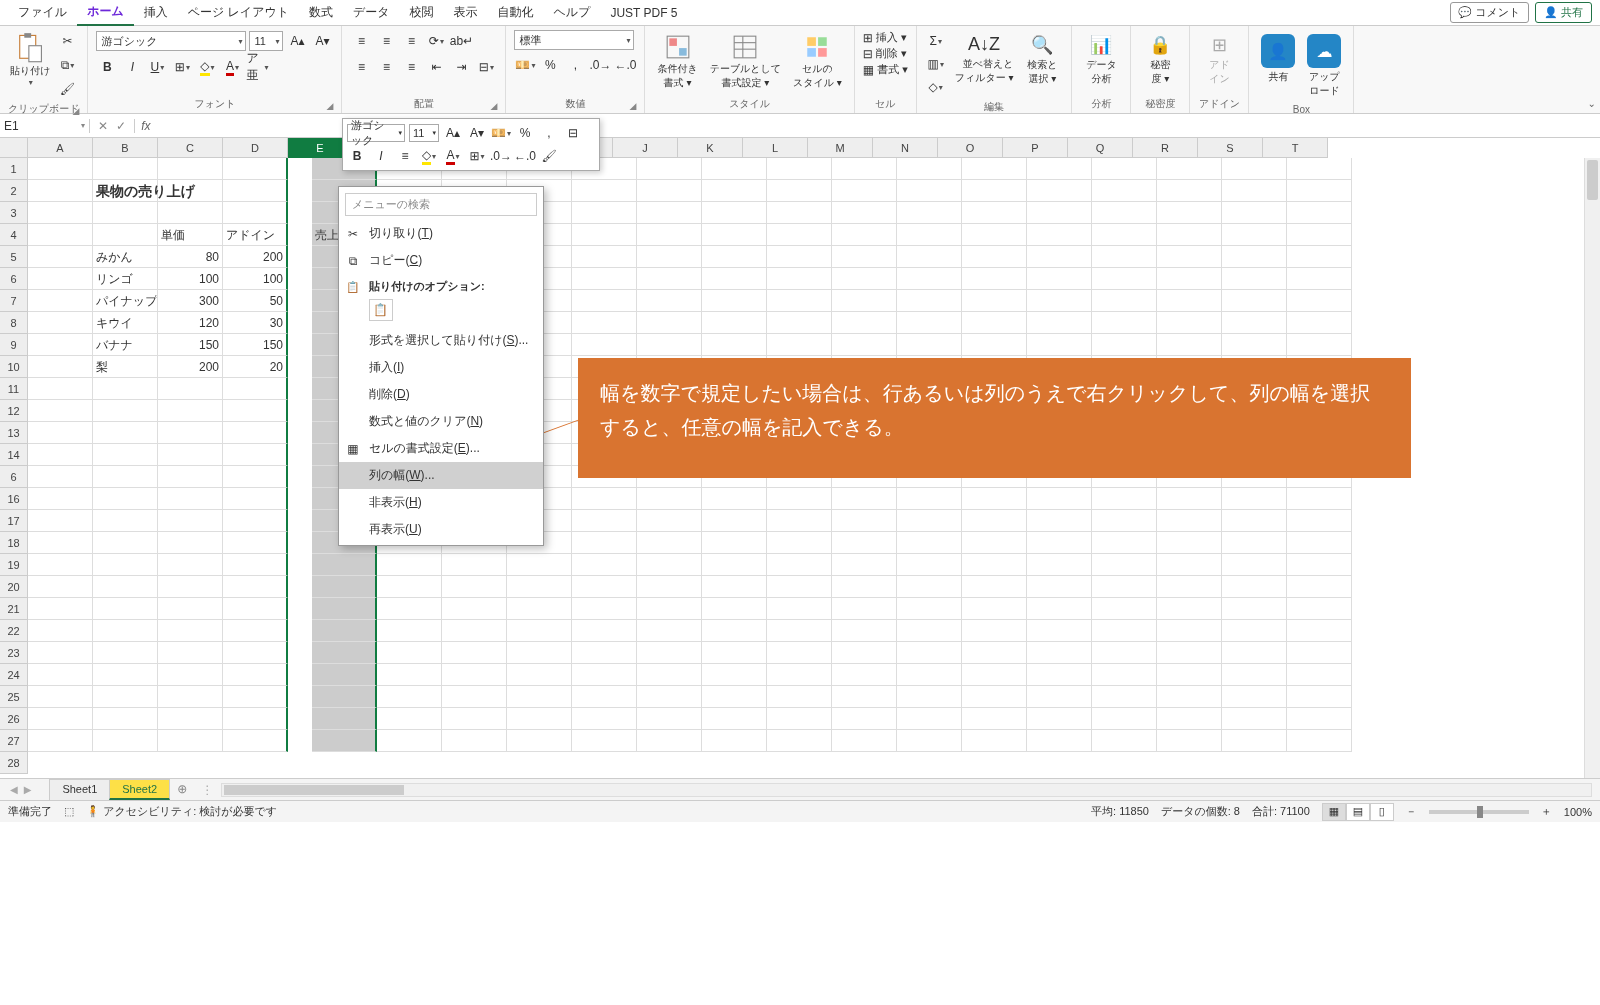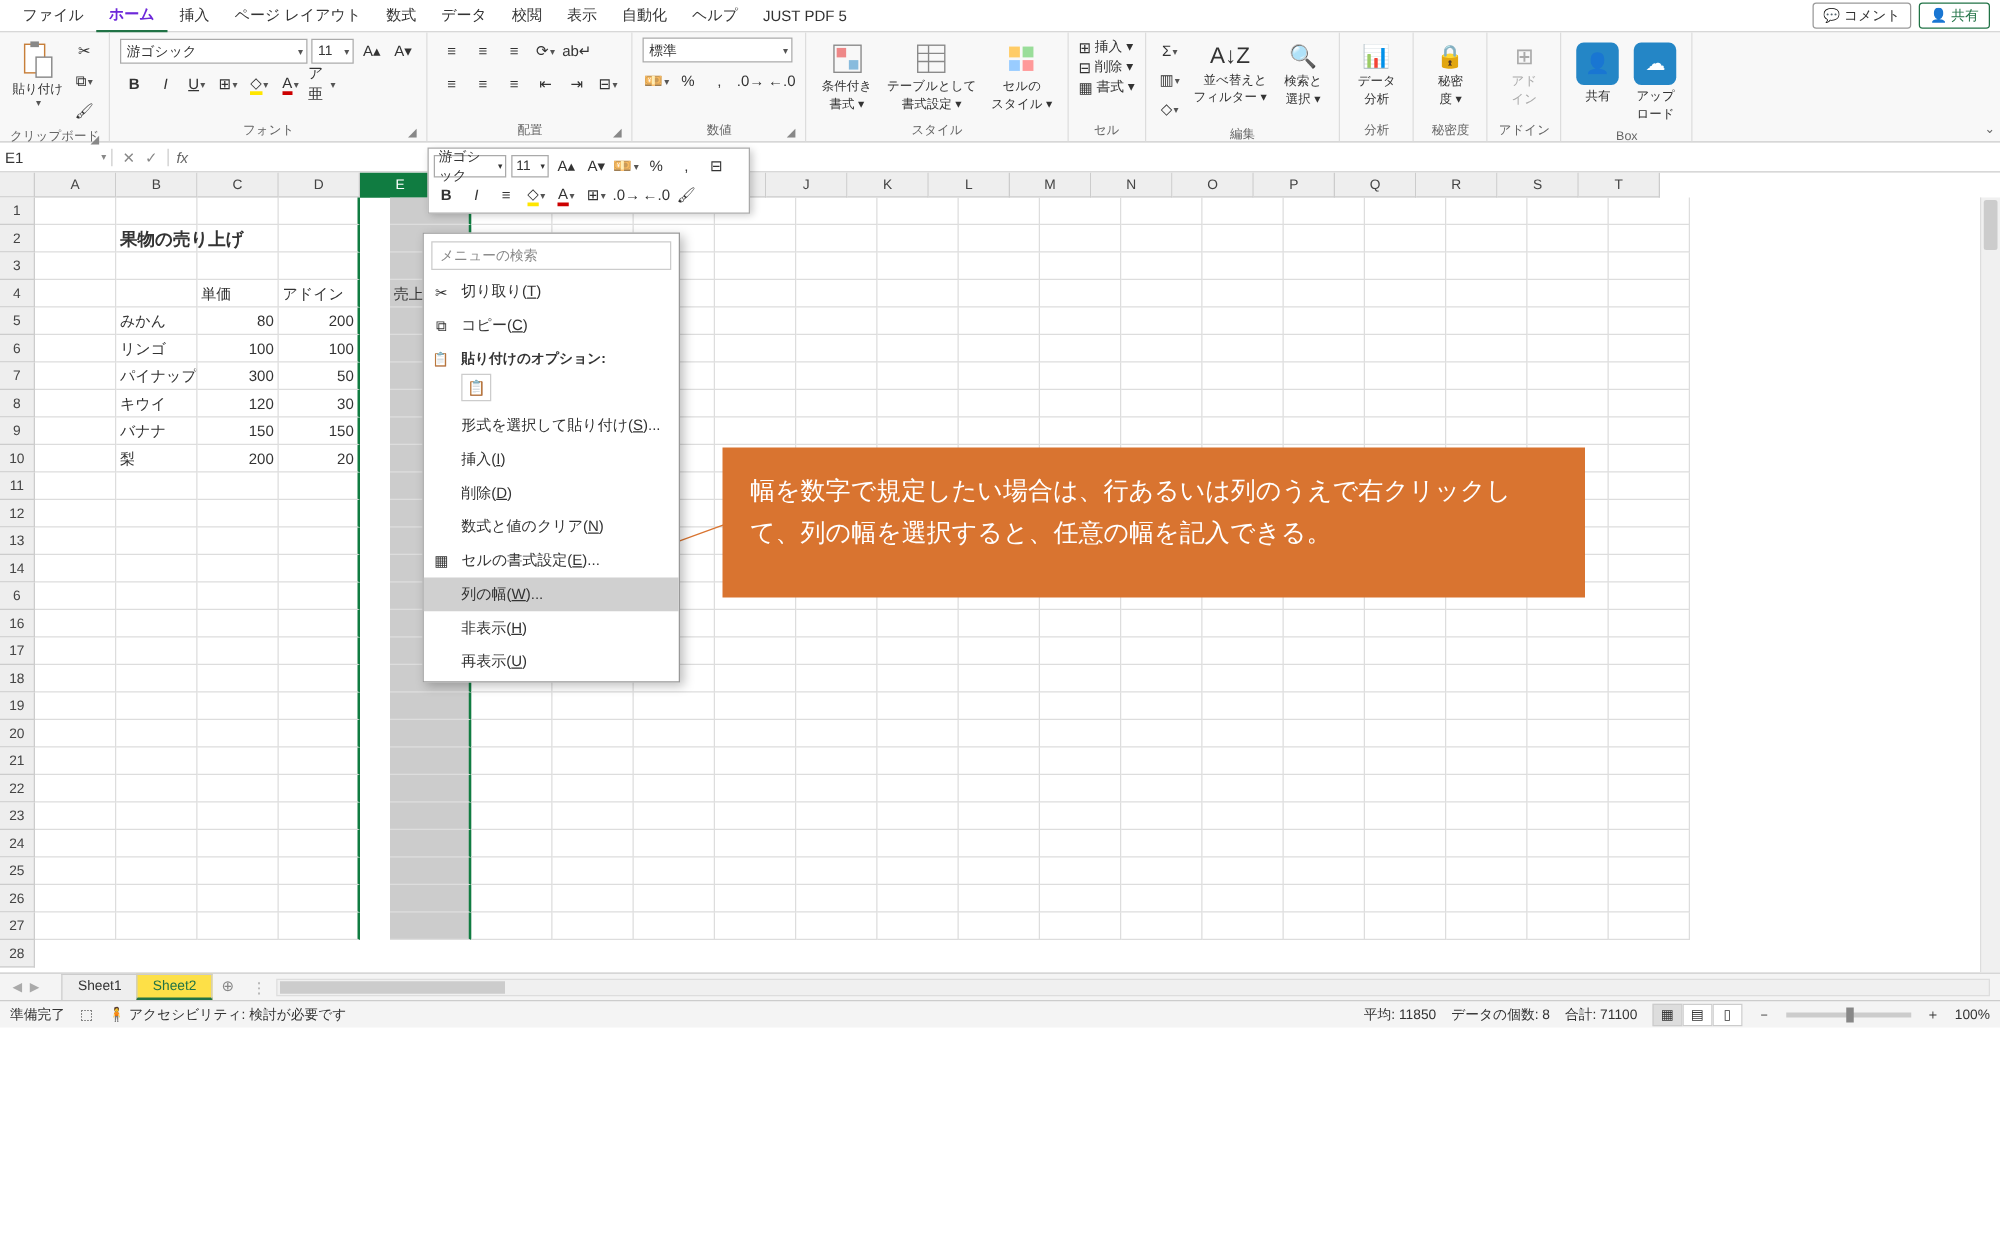--- a/index.html
+++ b/index.html
@@ -71,21 +71,21 @@
 .ctx-search { margin: 4px 6px; border: 1px solid #ccc; padding: 3px 6px; font-size: 11px; color: #888; }
 .ctx-item { display: flex; align-items: center; padding: 5px 10px 5px 30px; font-size: 12px; cursor: pointer; position: relative; }
 .ctx-item:hover, .ctx-item.hover { background: #d0d0d0; }
 .ctx-icon { position: absolute; left: 6px; width: 16px; height: 16px; display: flex; align-items: center; justify-content: center; }
 .ctx-section-label { padding: 5px 10px 3px 30px; font-size: 11px; font-weight: bold; position: relative; }
 .ctx-paste-opts { padding: 2px 10px 6px 30px; }
 .ctx-paste-opt { width: 24px; height: 22px; border: 1px solid #ccc; display: inline-flex; align-items: center; justify-content: center; margin-right: 2px; }
 .ctx-u { text-decoration: underline; }
 
 
-.callout { position: absolute; left: 578px; top: 358px; width: 690px; height: 120px; background: #d97430; color: #fff; padding: 18px 22px; font-size: 20px; line-height: 1.7; z-index: 40; }
+.callout { position: absolute; left: 578px; top: 358px; width: 833px; height: 120px; background: #d97430; color: #fff; padding: 18px 22px; font-size: 20px; line-height: 1.7; z-index: 40; }
 .callout-line { position: absolute; left: 440px; top: 470px; width: 156px; height: 1px; border-top: 1px solid #d97430; transform-origin: left; transform: rotate(-20deg); z-index: 39; }
 
 
 .sheet-tabs-row { display: flex; align-items: center; height: 22px; border-top: 1px solid #ccc; background: #f4f4f4; }
 .sheet-nav { display: flex; gap: 6px; padding: 0 10px; color: #aaa; font-size: 10px; }
 .sheet-tabs { display: flex; margin-left: 8px; }
 .sheet-tab { padding: 3px 12px; border: 1px solid #ccc; border-bottom: none; background: #eee; font-size: 11px; cursor: pointer; margin-right: -1px; }
 .sheet-tab.active { background: #fde047; border-bottom: 2px solid #217346; color: #217346; }
 .sheet-add { padding: 3px 8px; color: #888; cursor: pointer; }
 .hscroll { flex: 1; margin: 0 8px; height: 14px; background: #f0f0f0; border: 1px solid #ddd; position: relative; }

